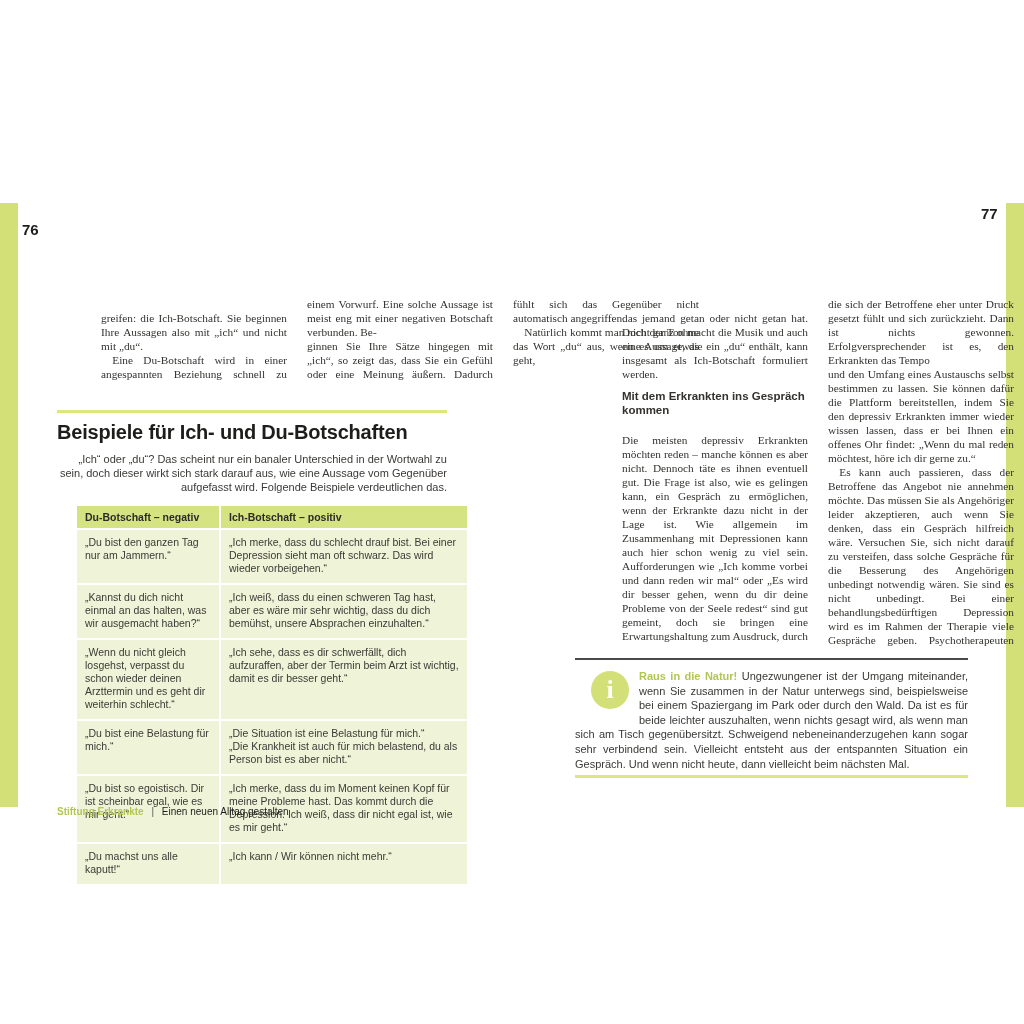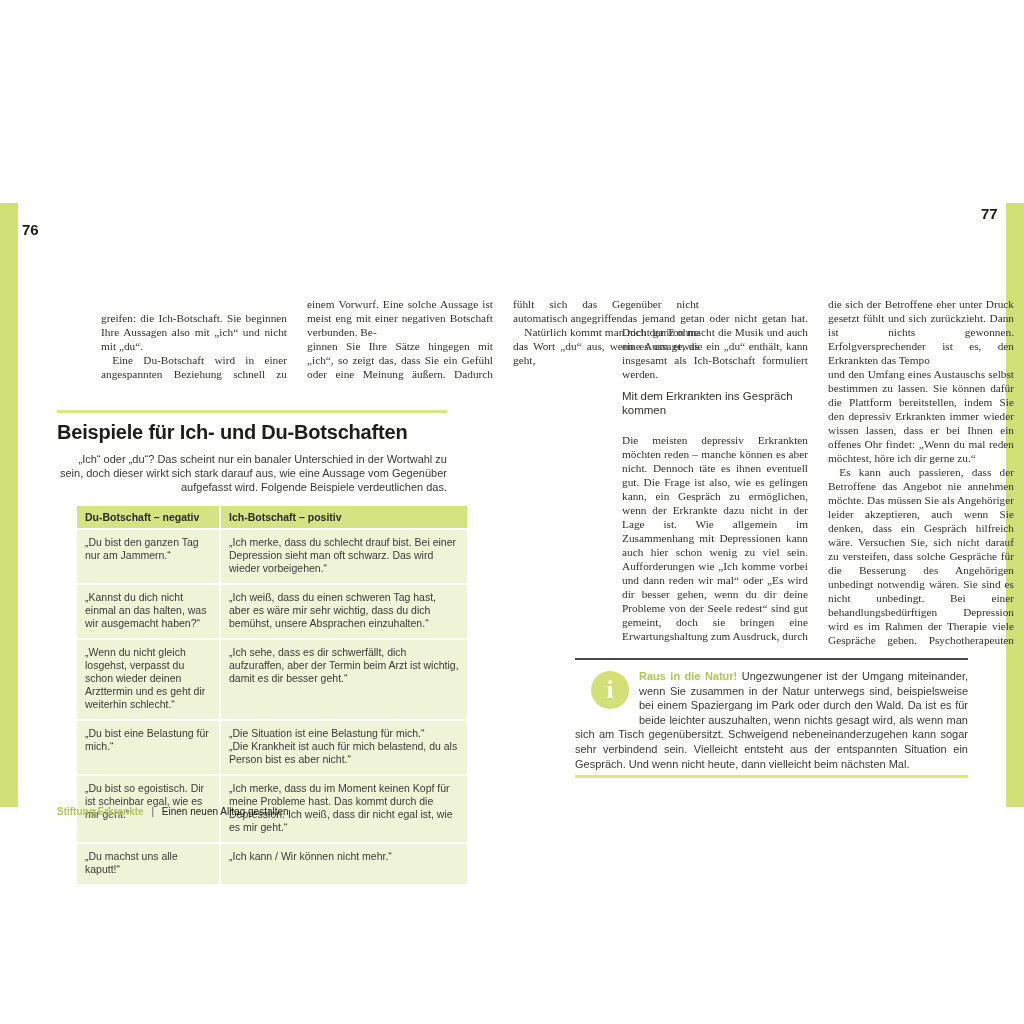--- a/index.html
+++ b/index.html
@@ -6,21 +6,21 @@
   #canvas{position:relative;width:1024px;height:1024px;background:#ffffff;overflow:hidden;
           font-family:"Liberation Sans",sans-serif;color:#2e2d2b;}
   .serif{font-family:"Liberation Serif",serif;margin-left:44px;}
   .abs{position:absolute;}
   .greenbar{background:var(--bar-green);width:18px;height:604px;top:203px;}
   .pagenum{font-weight:bold;font-size:15px;color:#1d1d1b;}
   .bodycols{width:392px;column-count:2;column-gap:20px;font-size:11.3px;line-height:14px;
             text-align:justify;white-space:pre-line;color:#33322f;}
   .leftcols{left:57px;top:297px;height:96px;}
   .rightcols{left:578px;top:297px;height:356px;}
-  .para-heading{font-family:"Liberation Sans",sans-serif;font-weight:normal;font-size:11.5px;
+  .para-heading{font-family:"Liberation Sans",sans-serif;font-weight:bold;font-size:11.5px;
                 line-height:13.5px;margin:9px 0 2px 0;white-space:normal;text-align:left;}
   .rule-green{height:3px;background:var(--rule-green);}
   .box-title{font-weight:bold;font-size:20px;letter-spacing:-0.2px;color:#1d1d1b;}
   .box-intro{width:390px;font-size:11px;line-height:14px;color:#3a3936;}
   .ex-table{left:57px;top:506px;width:390px;display:grid;grid-template-columns:142px 1fr;
             gap:2px;background:#ffffff;font-size:10.5px;line-height:13px;color:#3b3a36;padding-left:20px;}
   .ex-table .hcell{background:var(--th-green);font-weight:bold;padding:5px 8px 4px 8px;color:#2c2b28;}
   .ex-table .cell{background:var(--td-green);padding:6px 8px 8px 8px;white-space:pre-line;}
   .footer{font-size:10px;color:#1d1d1b;}
   .footer .brand{color:var(--text-green);font-weight:bold;}

